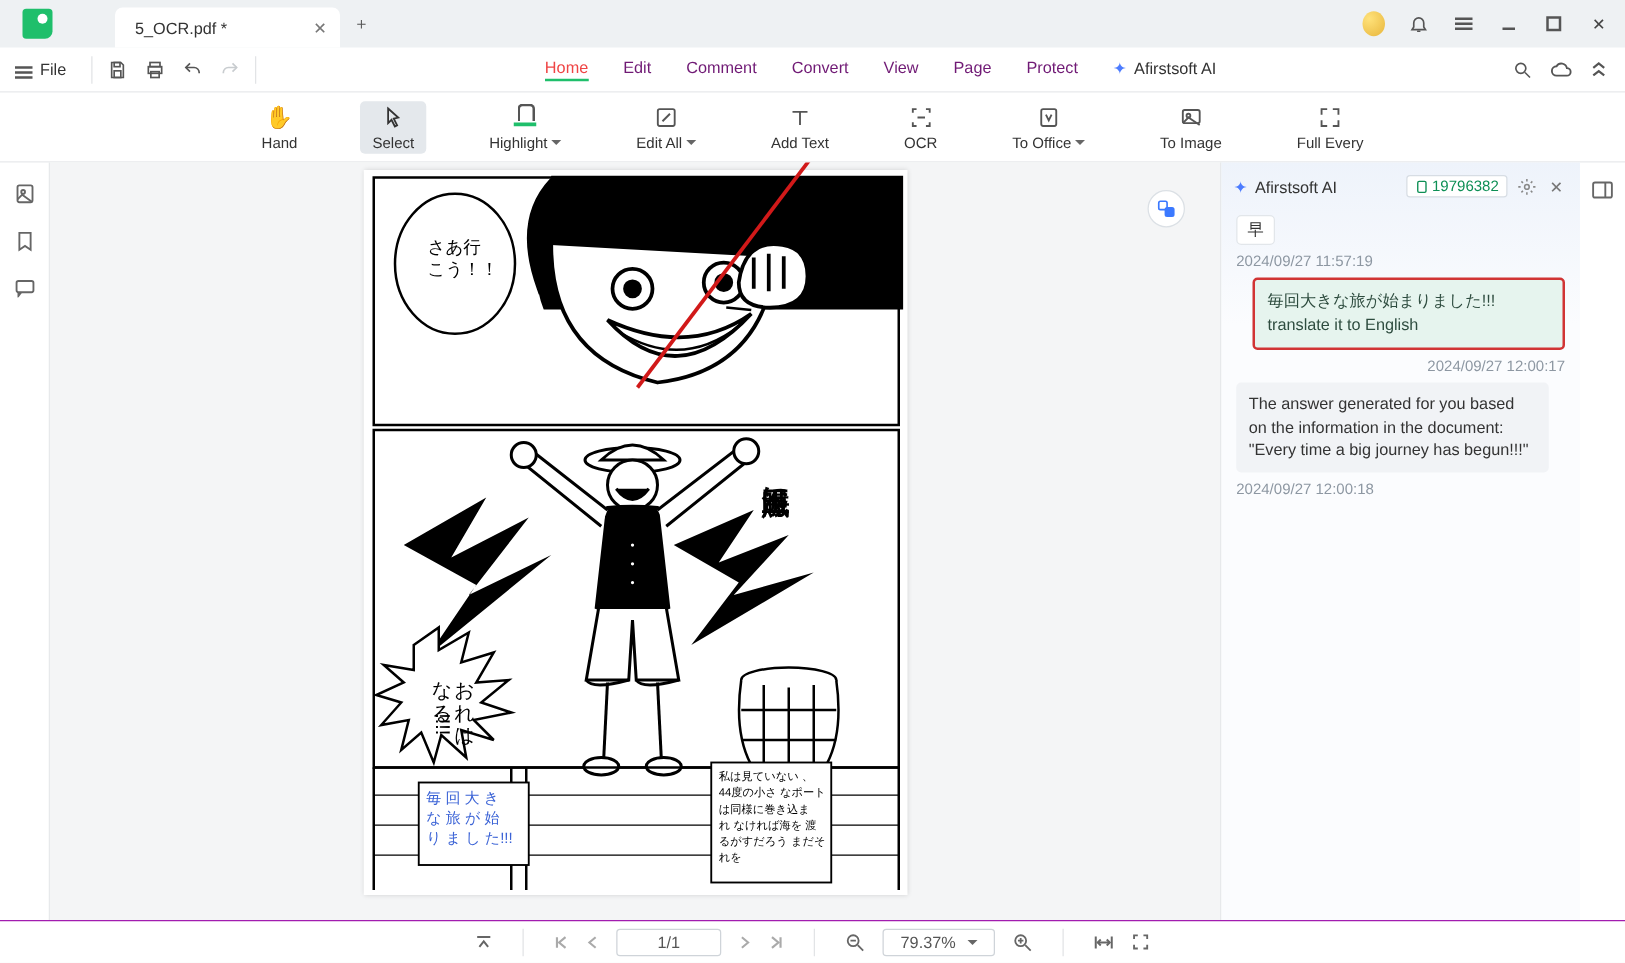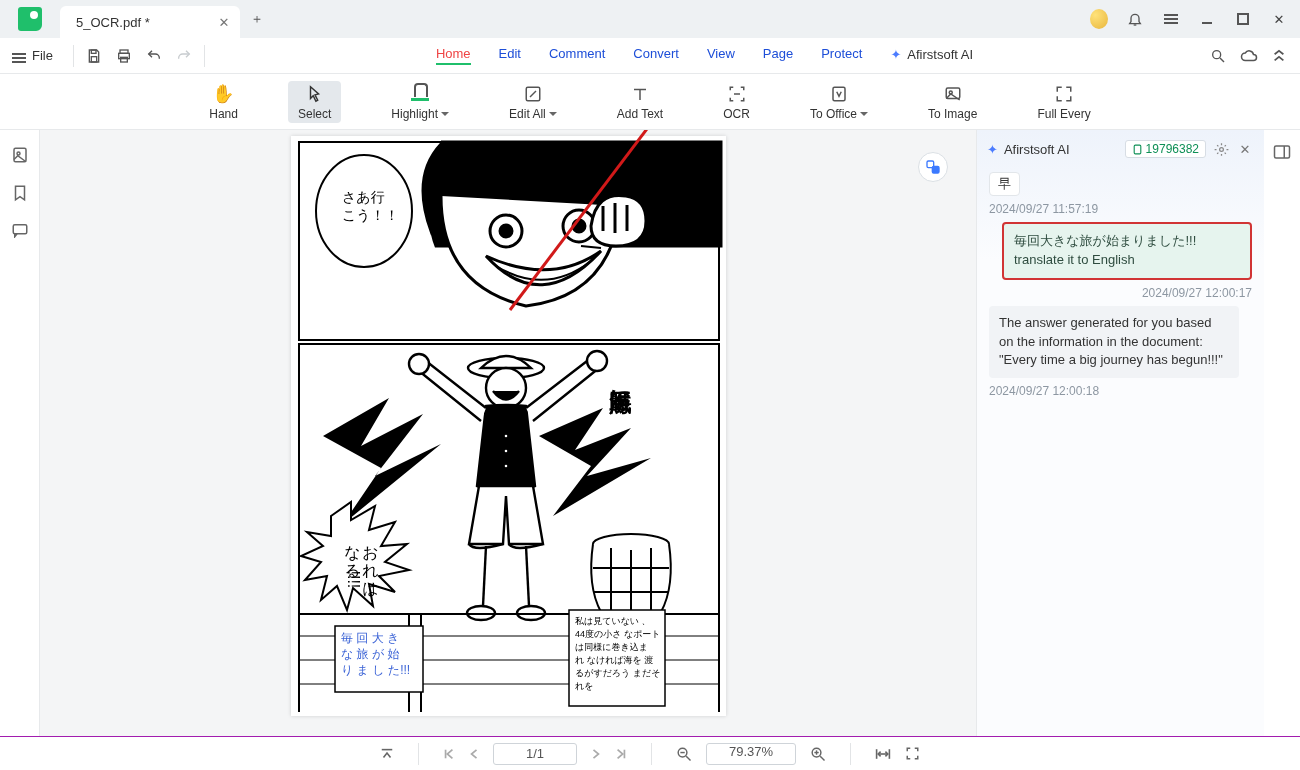--- a/index.html
+++ b/index.html
@@ -3,36 +3,36 @@
 <meta charset="utf-8">
 <style>
   * { box-sizing: border-box; margin: 0; padding: 0; }
   html, body { width: 1300px; height: 770px; font-family: -apple-system, "Segoe UI", Arial, sans-serif; font-size: 13px; color: #333; overflow: hidden; background: #fff; }
   
   
   .titlebar { height: 38px; background: #eef1f3; display: flex; align-items: stretch; }
   .app-logo { width: 60px; display: flex; align-items: center; justify-content: center; }
   .logo-p { width: 24px; height: 24px; background: #1fbf6b; border-radius: 3px 3px 6px 3px; position: relative; }
   .logo-p::after { content: ""; position: absolute; right: 4px; top: 4px; width: 8px; height: 8px; background: #fff; border-radius: 50%; }
-  .tab { background: #fff; display: flex; align-items: center; padding: 0 30px 0 16px; position: relative; border-radius: 6px 6px 0 0; margin-top: 6px; min-width: 180px; }
+  .tab { background: #fff; display: flex; align-items: center; padding: 0 30px 0 16px; position: relative; border-radius: 6px 6px 0 0; margin-top: 6px; min-width: 180px; margin-left: 32px; }
   .tab-close { position: absolute; right: 8px; top: 50%; transform: translateY(-50%); width: 16px; height: 16px; display: flex; align-items: center; justify-content: center; color: #777; cursor: pointer; }
   .add-tab { width: 34px; display: flex; align-items: center; justify-content: center; color: #555; cursor: pointer; }
   .titlebar-spacer { flex: 1; }
   .title-right { display: flex; align-items: center; gap: 18px; padding-right: 12px; color: #444; }
   .title-right > span { width: 18px; height: 18px; display: inline-flex; align-items: center; justify-content: center; cursor: pointer; }
   .emoji-ball { width: 20px; height: 20px; background: radial-gradient(circle at 30% 30%, #ffe27a, #e8b63c); border-radius: 50%; }
   
   
   .menurow { height: 36px; display: flex; align-items: center; border-bottom: 1px solid #e7e9eb; }
   .file-btn { display: flex; align-items: flex-end; gap: 6px; padding: 0 12px; cursor: pointer; }
   .divider-v { width: 1px; height: 22px; background: #e2e4e6; margin: 0 8px; }
   .qat { display: flex; align-items: center; gap: 14px; padding: 0 4px; color: #555; }
   .qat span { cursor: pointer; }
   .mainmenu { flex: 1; display: flex; justify-content: center; gap: 28px; }
-  .mainmenu .mitem { cursor: pointer; color: #1d4ed8; padding-bottom: 2px; }
+  .mainmenu .mitem { cursor: pointer; color: #701a75; padding-bottom: 2px; }
   .mainmenu .mitem.active { color: #ef4444; border-bottom: 2px solid #1fbf6b; }
   .mainmenu .mitem.ai { color: #333; display: flex; align-items: center; gap: 6px; }
   .ai-spark { color: #4c7cff; }
   .menurow-right { display: flex; align-items: center; gap: 14px; padding: 0 14px; color: #555; }
   
   
   .ribbon { height: 56px; display: flex; align-items: center; justify-content: center; gap: 40px; border-bottom: 1px solid #e7e9eb; }
   .rbtn { display: flex; flex-direction: column; align-items: center; justify-content: center; gap: 2px; padding: 2px 10px; cursor: pointer; color: #333; border-radius: 4px; }
   .rbtn.active { background: #e4e8ec; }
   .rbtn .ric { font-size: 18px; height: 22px; display: flex; align-items: center; }
@@ -68,21 +68,21 @@
   .aibubble { align-self: flex-start; background: #f1f3f6; border-radius: 4px; padding: 8px 10px; max-width: 250px; line-height:1.45;}
   .composer { padding: 10px 12px 14px; }
   .compose-row { position: relative; background: #f1f3f6; border-radius: 4px; height: 36px; display: flex; align-items: center; padding: 0 44px 0 12px; }
   .compose-row input { border: none; background: transparent; outline: none; width: 100%; font-size: 13px; color:#333;}
   .sendbox { position: absolute; right: 3px; top: 2px; width: 44px; height: 32px; border: 2px solid #d13434; border-radius: 3px; display: flex; align-items: center; justify-content: center; color: #1fbf6b; cursor: pointer;}
   
   
   .statusbar { position: absolute; bottom: 0; left: 0; right: 0; height: 34px; border-top: 1px solid #a21caf; display: flex; align-items: center; justify-content: center; gap: 16px; color: #555; font-size: 13px; }
   .statusbar .navgrp { display:flex; align-items:center; gap:14px;}
   .pagebox { width: 84px; height: 22px; border: 1px solid #cfd4d9; border-radius: 3px; display: flex; align-items: center; justify-content: center; }
-  .zoombox { width: 90px; height: 22px; border: 1px solid #cfd4d9; border-radius: 3px; display: flex; align-items: center; gap:6px;flex-direction:column;}
+  .zoombox { width: 90px; height: 22px; border: 1px solid #cfd4d9; border-radius: 3px; display: flex; align-items: center; justify-content: center; gap:6px;}
   .sb-ic { cursor:pointer; }
   
   
   svg { display: block; }
   .hamburger { display:inline-block; width:14px; position:relative;height:10px;}
   .hamburger::before, .hamburger::after, .hamburger span {content:"";position:absolute;left:0;right:0;height:2px;background:#555;}
   .hamburger::before{top:0;} .hamburger span{top:4px;} .hamburger::after{top:8px;}
   .chev-down::after{content:"";display:inline-block;border:4px solid transparent;border-top-color:#666;margin-left:3px;transform:translateY(2px);}
 </style>
 </head>

